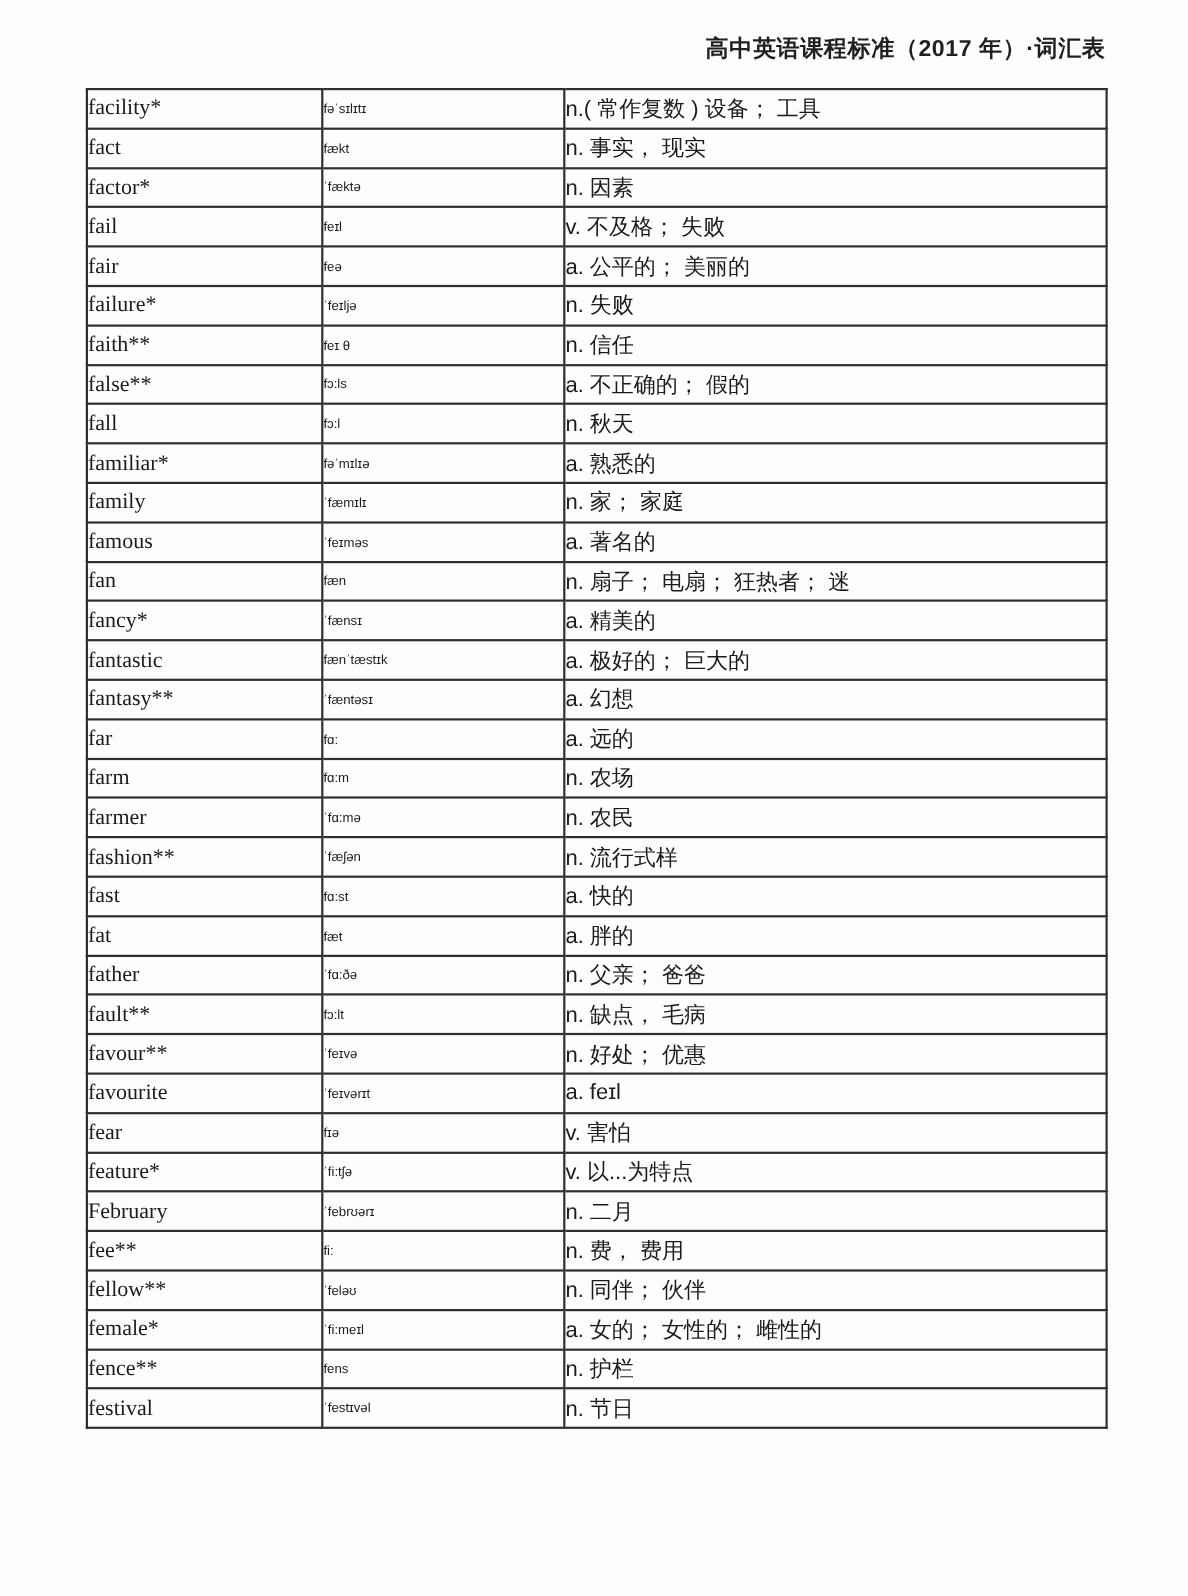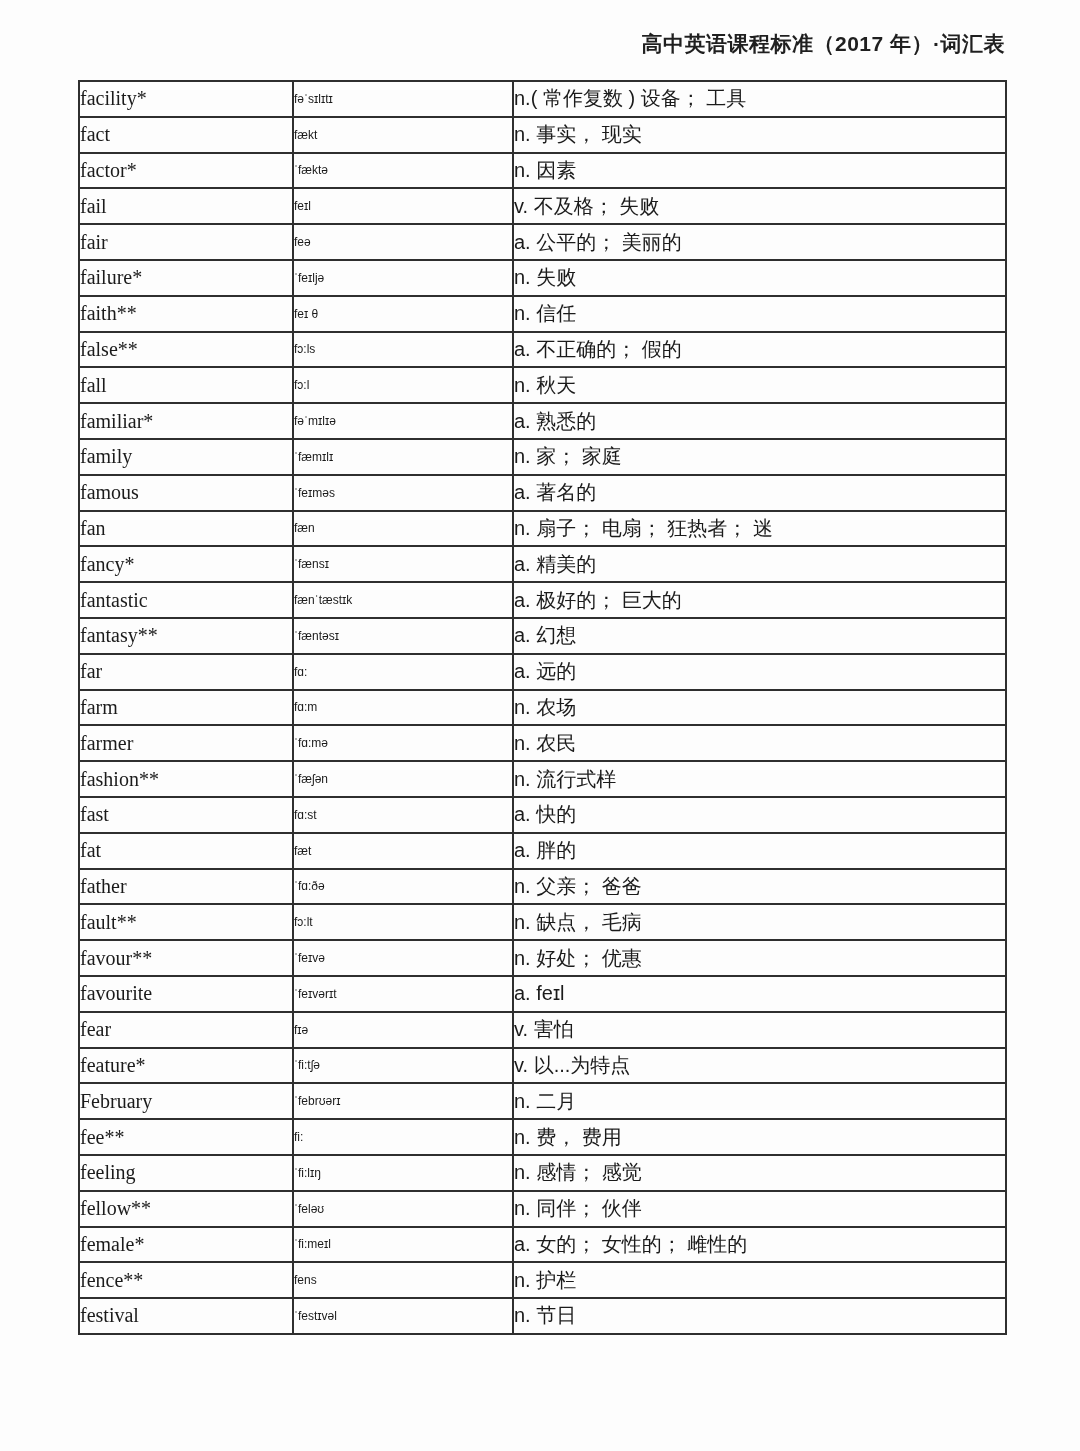--- a/index.html
+++ b/index.html
@@ -251,25 +251,20 @@
     </tr>
 
     <tr>
       <td class="word">fee**</td>
       <td class="ipa">fi:</td>
       <td class="def">n. 费， 费用</td>
     </tr>
 
 
 
-    <tr>
-      <td class="word">feeling</td>
-      <td class="ipa">ˈfi:lɪŋ</td>
-      <td class="def">n. 感情； 感觉</td>
-    </tr>
 
     <tr>
       <td class="word">fellow**</td>
       <td class="ipa">ˈfeləʊ</td>
       <td class="def">n. 同伴； 伙伴</td>
     </tr>
 
     <tr>
       <td class="word">female*</td>
       <td class="ipa">ˈfi:meɪl</td>

